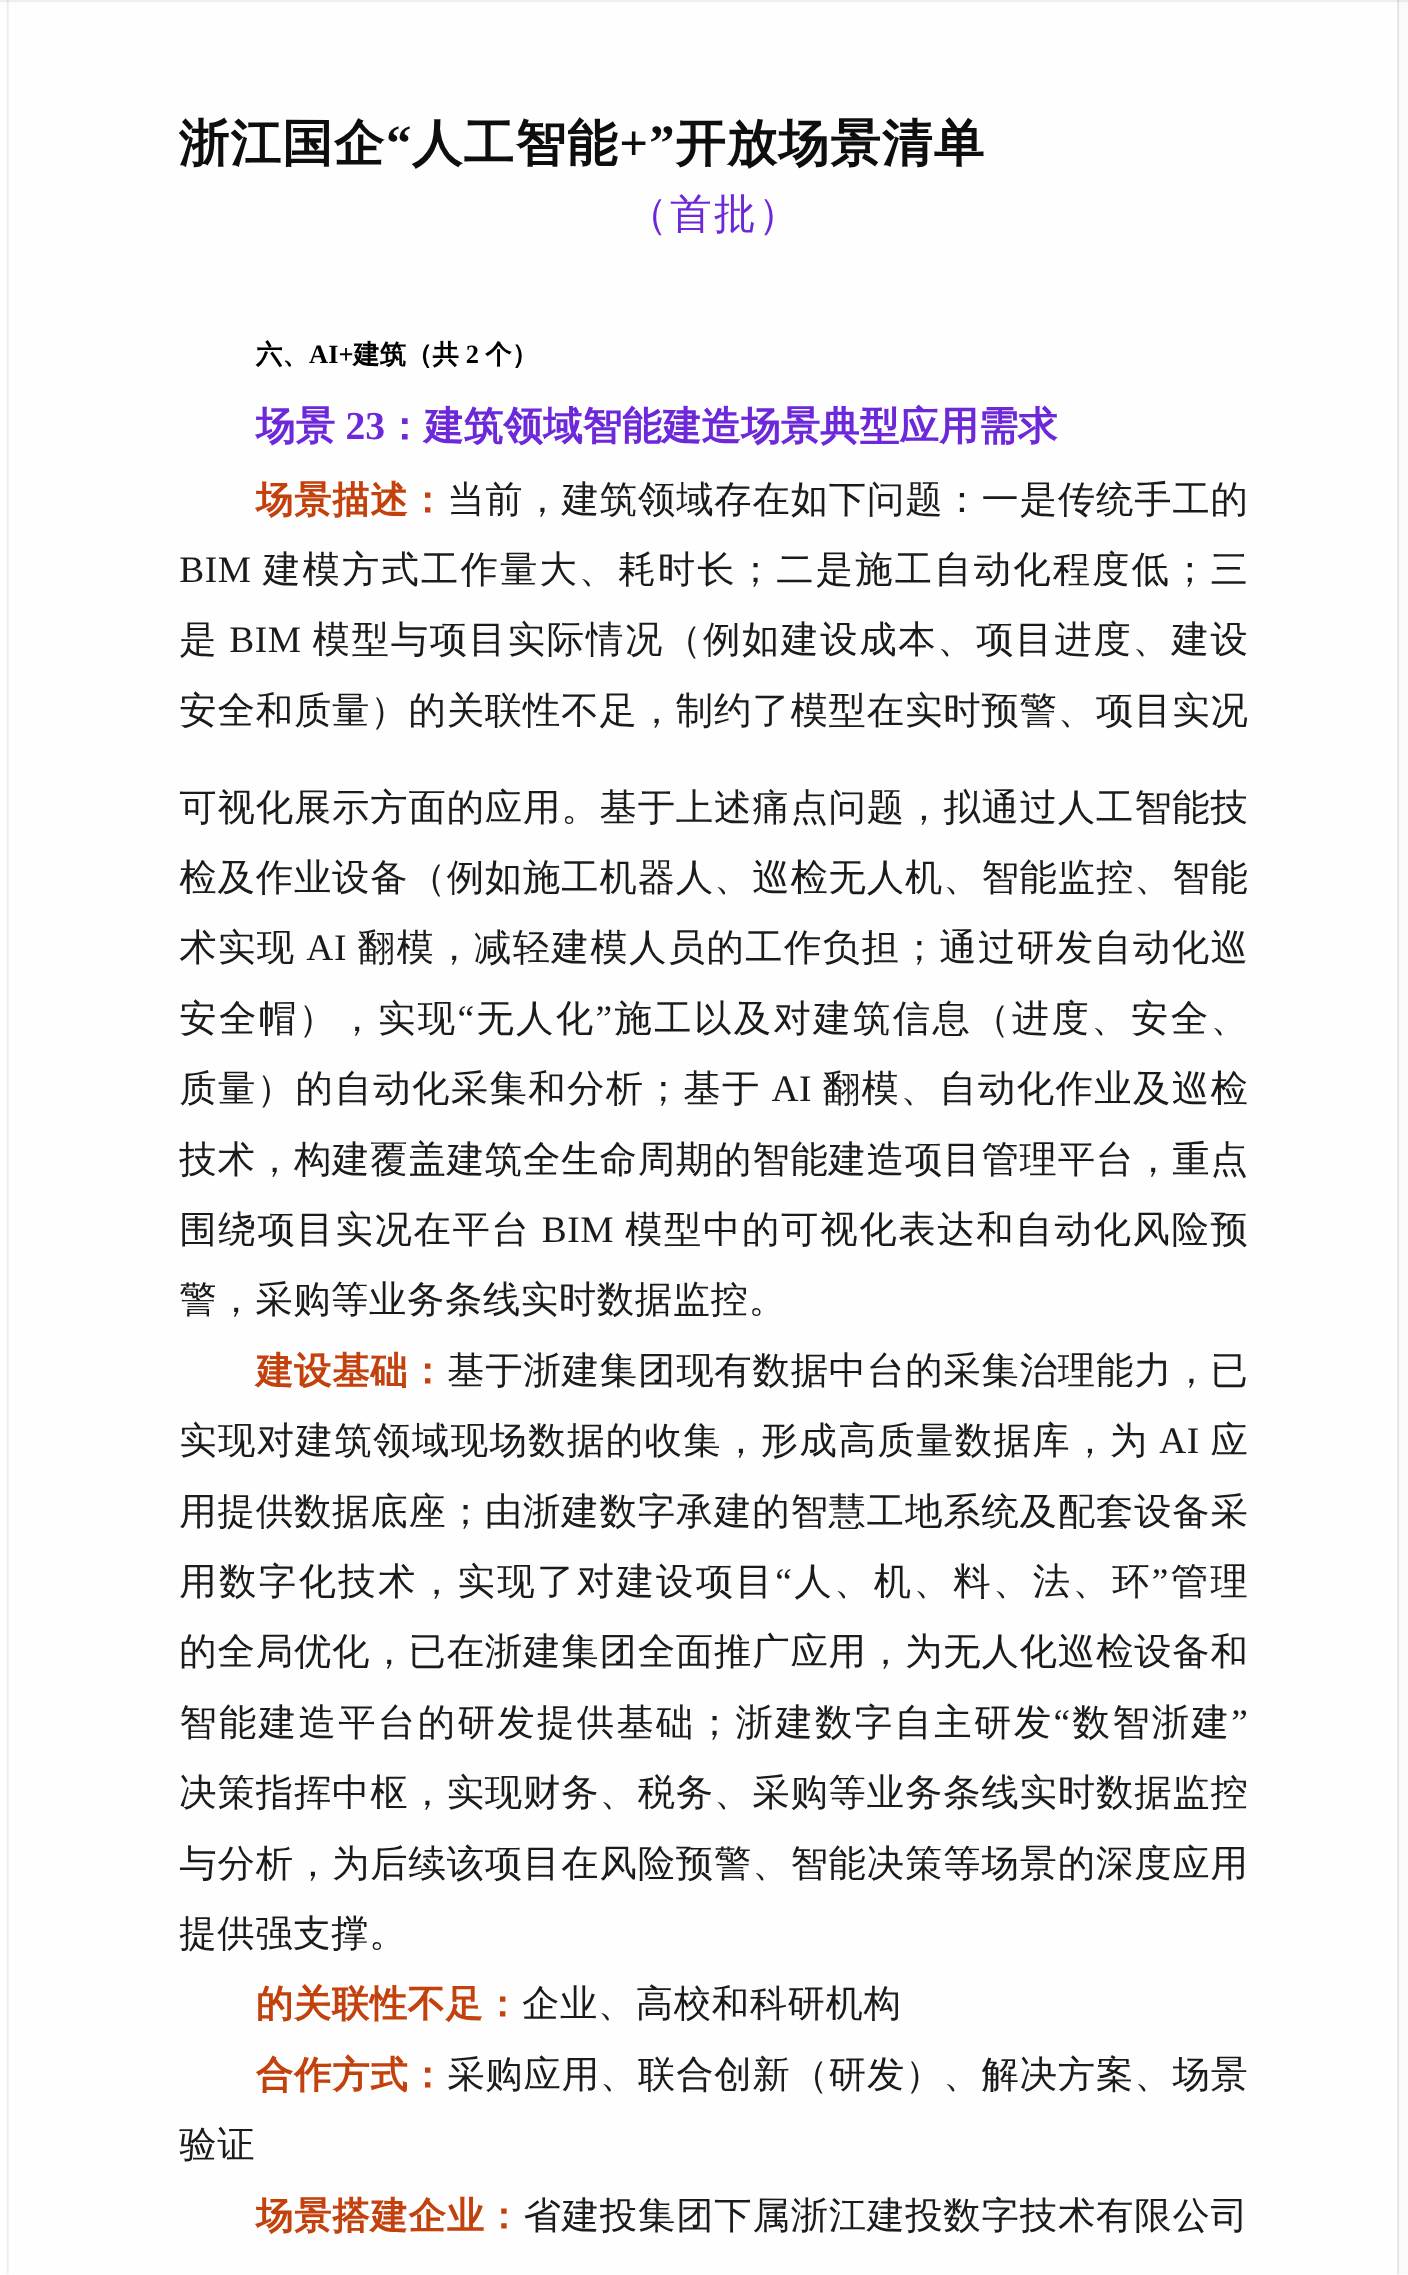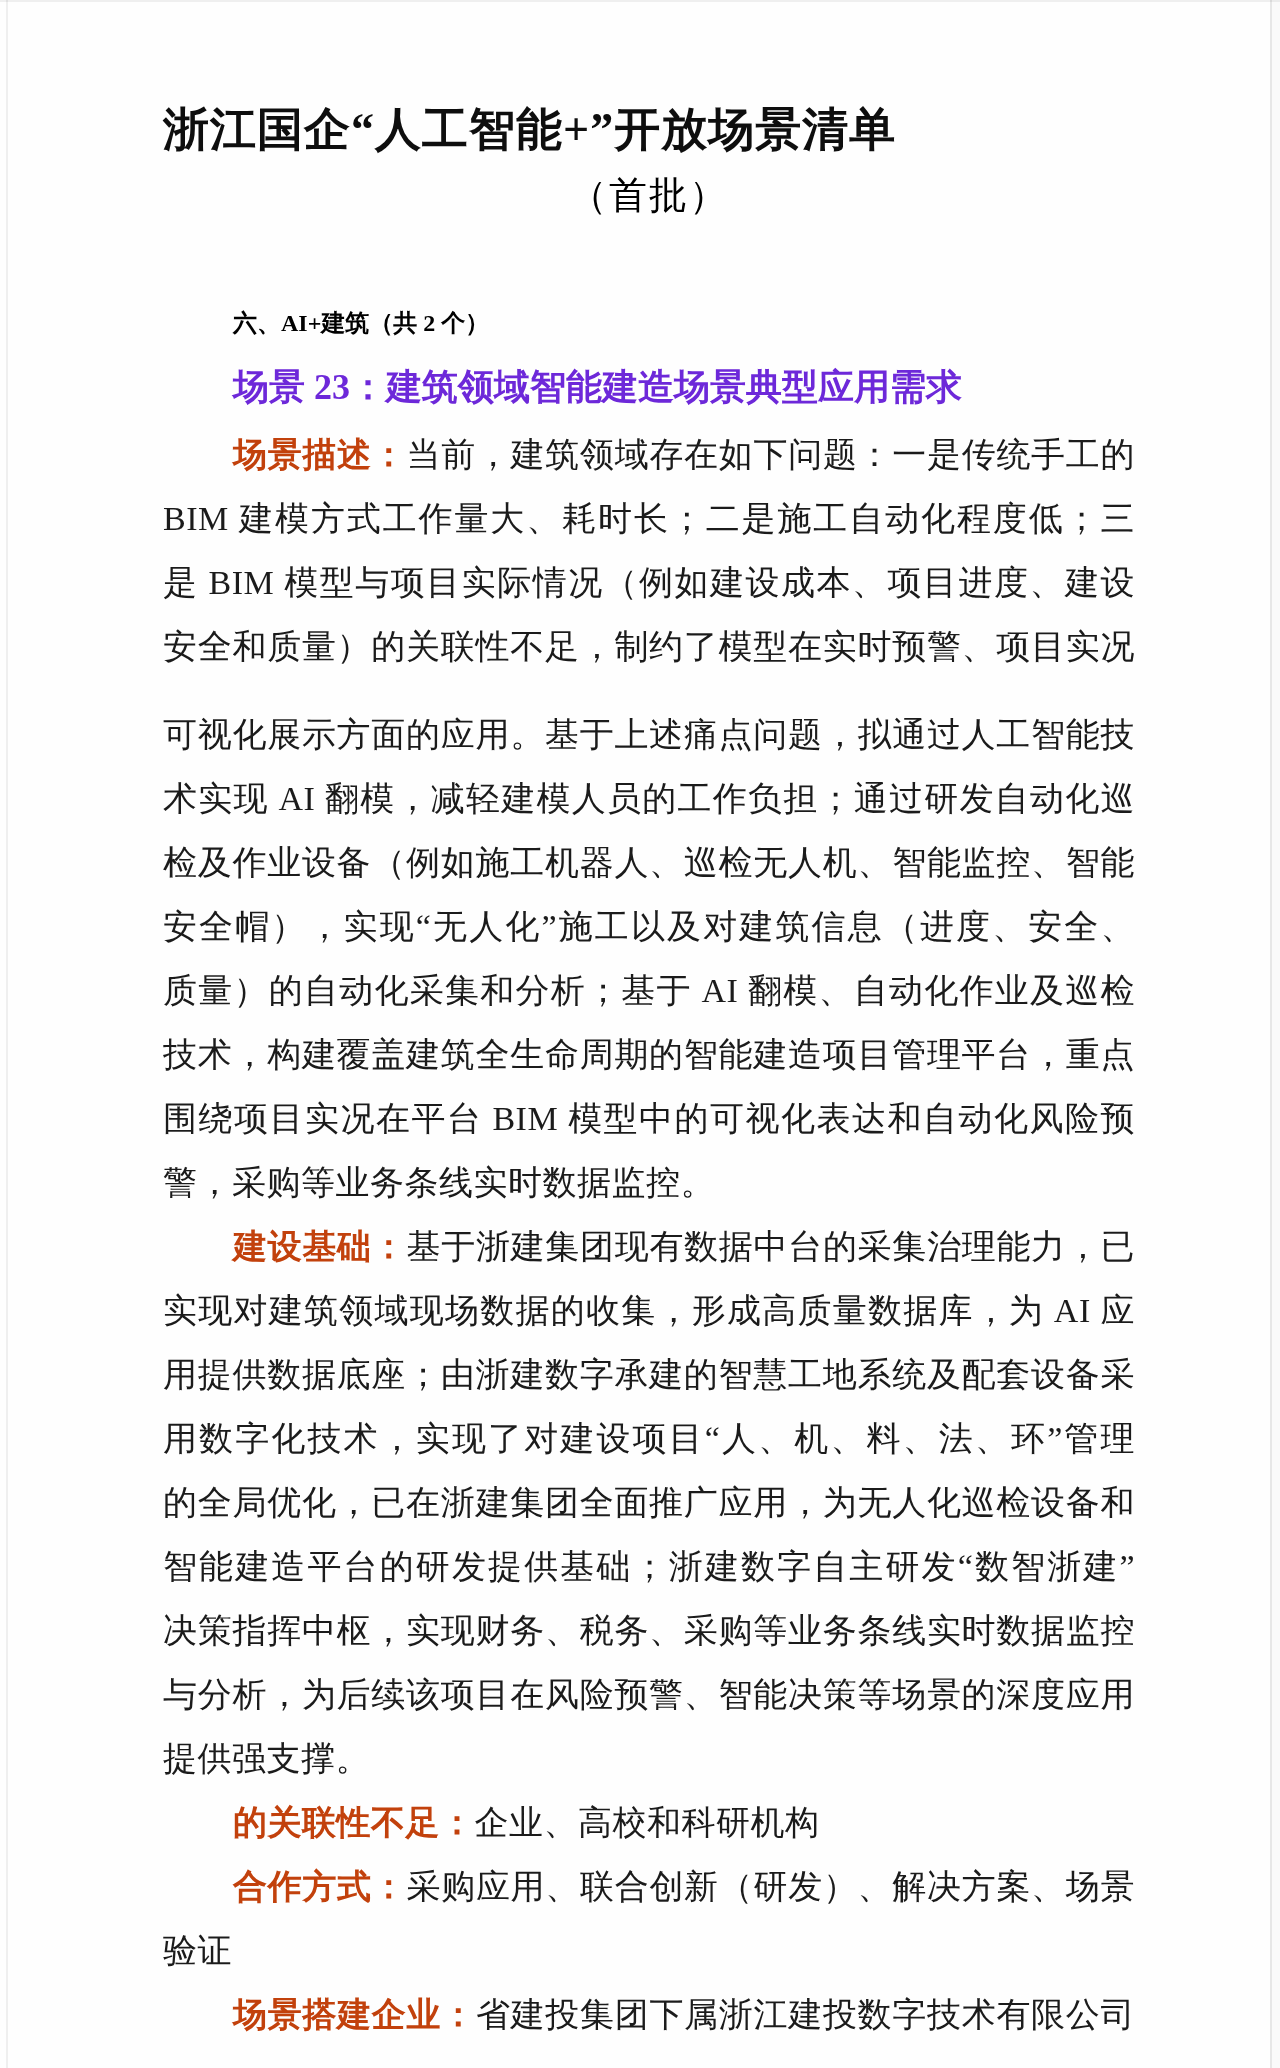--- a/index.html
+++ b/index.html
@@ -46,21 +46,21 @@
     line-height: 70px;
     font-weight: bold;
     text-align: left;
     color: #0e0e0e;
     letter-spacing: 1px;
   }
   .doc-subtitle {
     font-size: 38px;
     line-height: 60px;
     text-align: center;
-    color: #000000;
+    color: #6d28d9;
     letter-spacing: 2px;
   }
   .section-heading {
     margin-top: 66px;
     padding-left: 70px;
     font-size: 24px;
     line-height: 64px;
     font-weight: bold;
     color: #000;
   }
@@ -111,22 +111,22 @@
     <div class="doc-subtitle">（首批）</div>
     <div class="section-heading">六、AI+建筑（共 2 个）</div>
     <div class="scene-heading">场景 23：建筑领域智能建造场景典型应用需求</div>
 
     <div class="body-lines" id="body-lines">
         <div class="text-line justify indent"><b>场景描述：</b><span>当前，建筑领域存在如下问题：一是传统手工的</span></div>
         <div class="text-line justify"><span>BIM 建模方式工作量大、耗时长；二是施工自动化程度低；三</span></div>
         <div class="text-line justify"><span>是 BIM 模型与项目实际情况（例如建设成本、项目进度、建设</span></div>
         <div class="text-line justify"><span>安全和质量）的关联性不足，制约了模型在实时预警、项目实况</span></div>
         <div class="text-line justify gap"><span>可视化展示方面的应用。基于上述痛点问题，拟通过人工智能技</span></div>
+        <div class="text-line justify"><span>检及作业设备（例如施工机器人、巡检无人机、智能监控、智能</span></div>
         <div class="text-line justify"><span>术实现 AI 翻模，减轻建模人员的工作负担；通过研发自动化巡</span></div>
-        <div class="text-line justify"><span>检及作业设备（例如施工机器人、巡检无人机、智能监控、智能</span></div>
         <div class="text-line justify"><span>安全帽），实现“无人化”施工以及对建筑信息（进度、安全、</span></div>
         <div class="text-line justify"><span>质量）的自动化采集和分析；基于 AI 翻模、自动化作业及巡检</span></div>
         <div class="text-line justify"><span>技术，构建覆盖建筑全生命周期的智能建造项目管理平台，重点</span></div>
         <div class="text-line justify"><span>围绕项目实况在平台 BIM 模型中的可视化表达和自动化风险预</span></div>
         <div class="text-line"><span>警，采购等业务条线实时数据监控。</span></div>
         <div class="text-line justify indent"><b>建设基础：</b><span>基于浙建集团现有数据中台的采集治理能力，已</span></div>
         <div class="text-line justify"><span>实现对建筑领域现场数据的收集，形成高质量数据库，为 AI 应</span></div>
         <div class="text-line justify"><span>用提供数据底座；由浙建数字承建的智慧工地系统及配套设备采</span></div>
         <div class="text-line justify"><span>用数字化技术，实现了对建设项目“人、机、料、法、环”管理</span></div>
         <div class="text-line justify"><span>的全局优化，已在浙建集团全面推广应用，为无人化巡检设备和</span></div>

